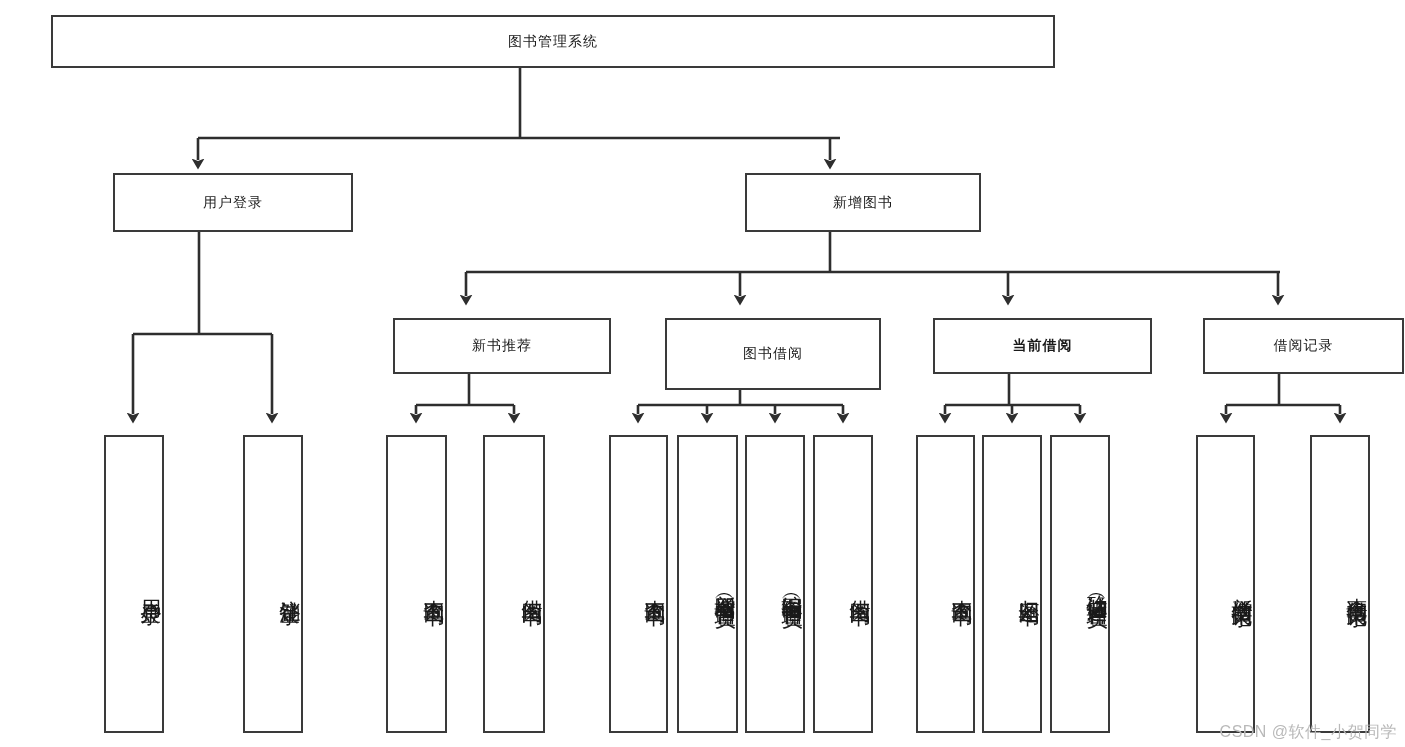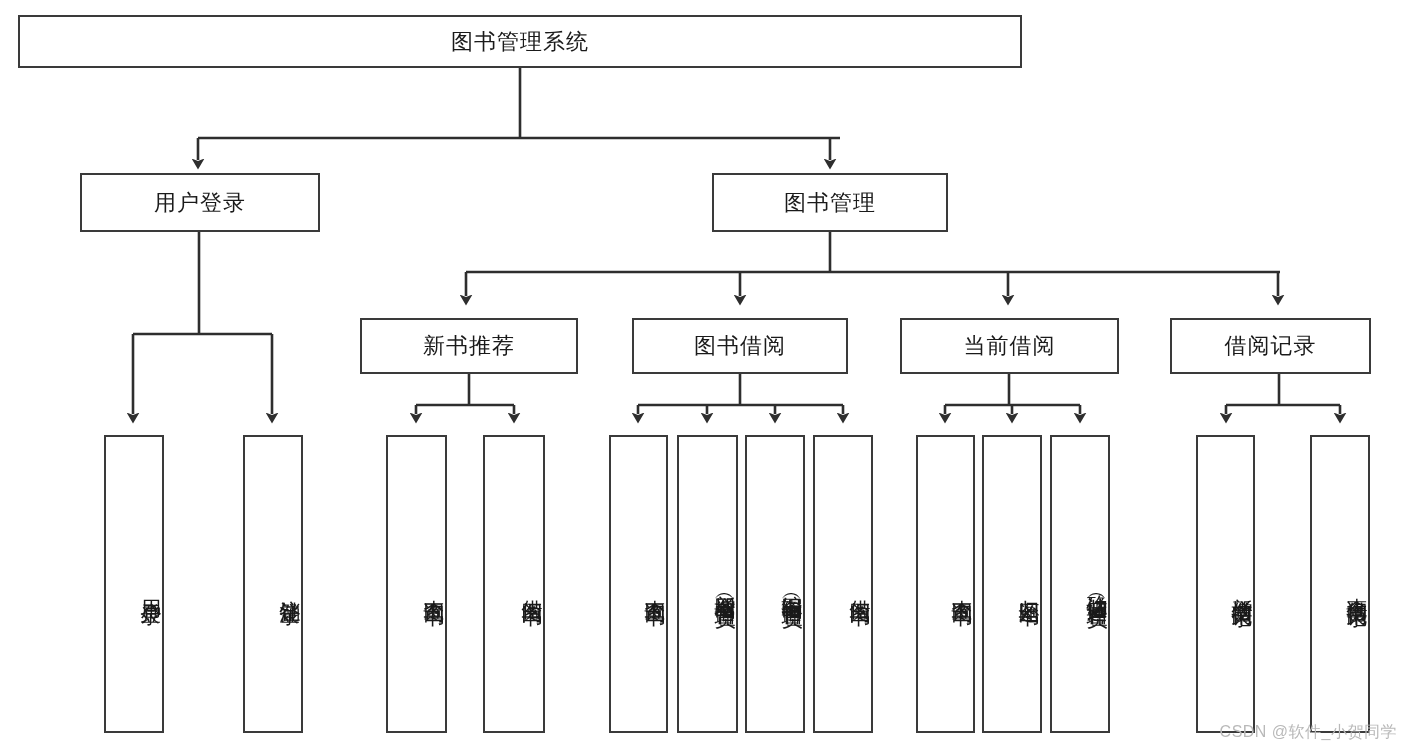--- a/index.html
+++ b/index.html
@@ -3,21 +3,21 @@
 <meta charset="utf-8">
 <style>
   html,body{margin:0;padding:0;background:#fff;}
   body{width:1405px;height:747px;overflow:hidden;
        font-family:"Liberation Sans","DejaVu Sans",sans-serif;color:#1a1a1a;}
   #stage{position:relative;width:1405px;height:747px;background:#ffffff;}
   svg#wires{position:absolute;left:0;top:0;width:1405px;height:747px;}
   .node{position:absolute;box-sizing:border-box;background:#ffffff;
         border:2px solid #3a3a3a;display:flex;align-items:center;
         justify-content:center;}
-  .node.h{font-size:22px;letter-spacing:1px;}
+  .node.h{font-size:14px;letter-spacing:1px;margin-left:33px;}
   .node.v{writing-mode:vertical-rl;text-orientation:upright;
           font-size:21px;letter-spacing:2px;padding-top:6px;
           align-items:flex-start;justify-content:center;line-height:1.0;}
   .node .lbl{display:block;}
   #watermark{position:absolute;right:8px;bottom:4px;font-size:16px;
              color:#b9b9b9;letter-spacing:0.5px;white-space:nowrap;}
 </style>
 </head>
 <body>
 
@@ -74,30 +74,30 @@
   </svg>
 
   <div class="node h" style="left:18px;top:15px;width:1004px;height:53px;">
     <span class="lbl">图书管理系统</span>
   </div>
 
   <div class="node h" style="left:80px;top:173px;width:240px;height:59px;">
     <span class="lbl">用户登录</span>
   </div>
   <div class="node h" style="left:712px;top:173px;width:236px;height:59px;">
-    <span class="lbl">图书管理</span>
+    <span class="lbl">新增图书</span>
   </div>
 
   <div class="node h" style="left:360px;top:318px;width:218px;height:56px;">
     <span class="lbl">新书推荐</span>
   </div>
-  <div class="node h" style="left:632px;top:318px;width:216px;height:56px;">
+  <div class="node h" style="left:632px;top:318px;width:216px;height:72px;">
     <span class="lbl">图书借阅</span>
   </div>
-  <div class="node h" style="left:900px;top:318px;width:219px;height:56px;">
+  <div class="node h" style="left:900px;top:318px;width:219px;height:56px;font-weight:bold;">
     <span class="lbl">当前借阅</span>
   </div>
   <div class="node h" style="left:1170px;top:318px;width:201px;height:56px;">
     <span class="lbl">借阅记录</span>
   </div>
 
   <div class="node v" style="left:104px;top:435px;width:60px;height:298px;">
     <span class="lbl">用户登录</span>
   </div>
   <div class="node v" style="left:243px;top:435px;width:60px;height:298px;">

